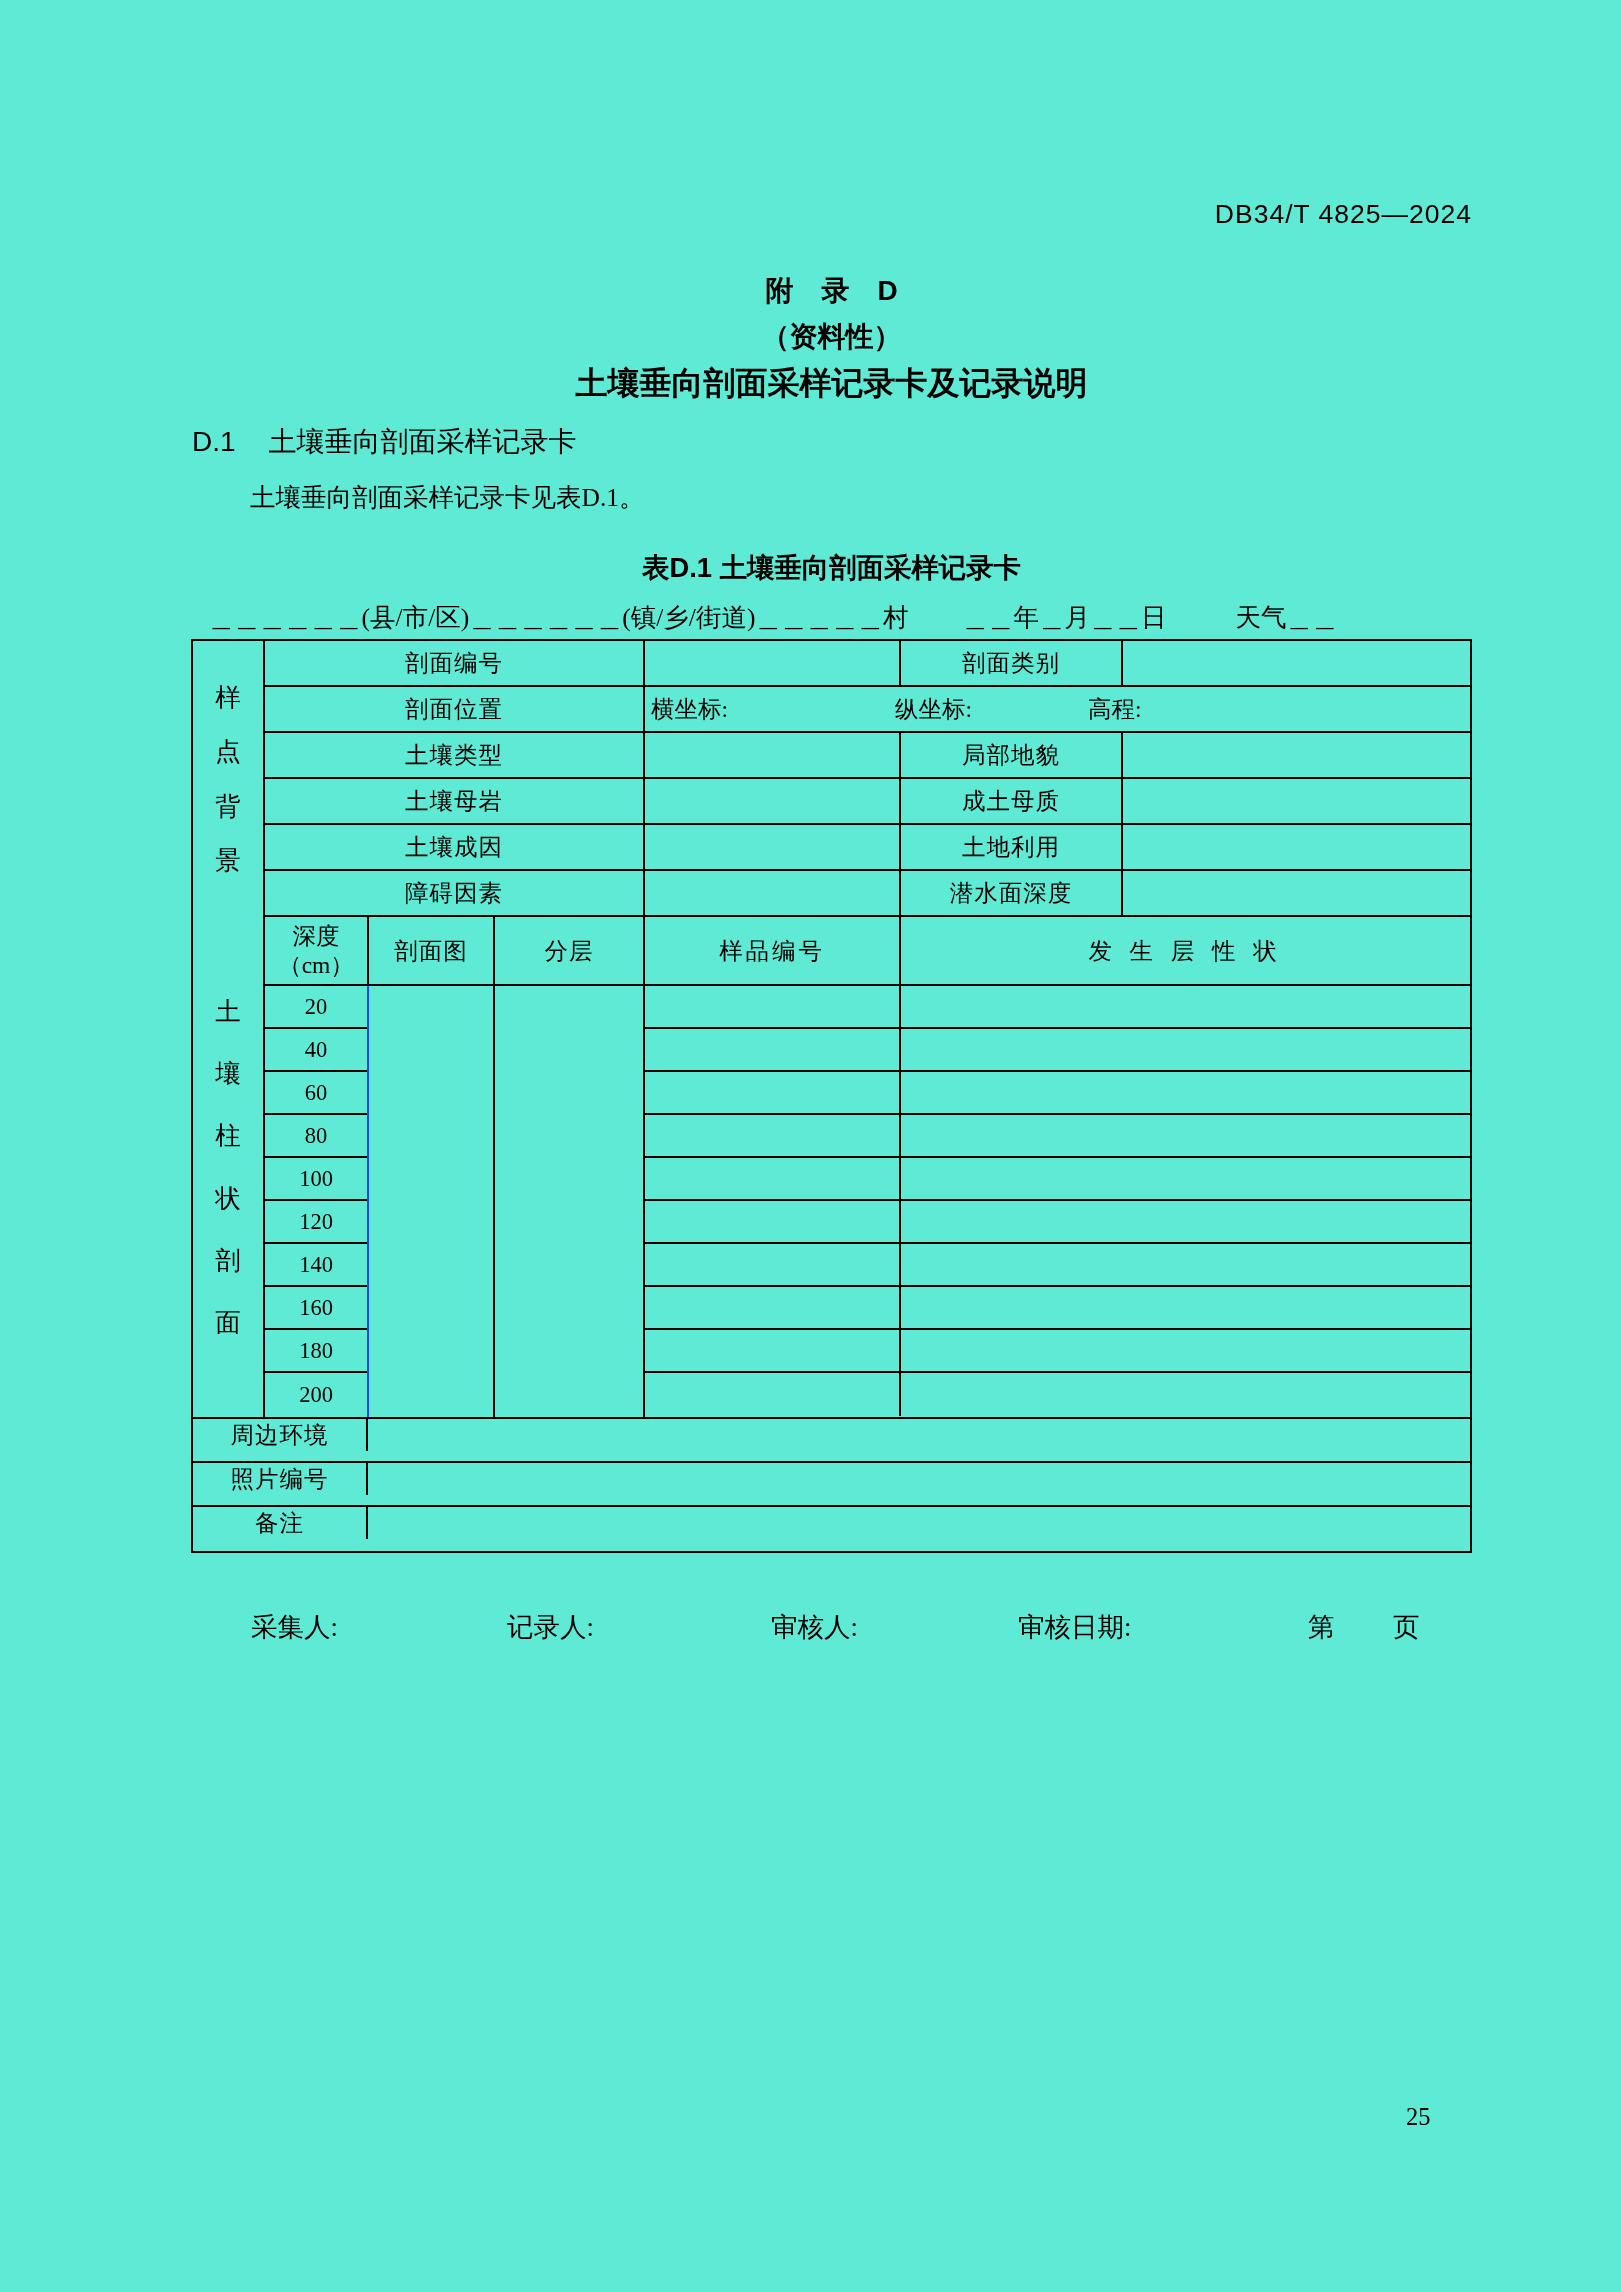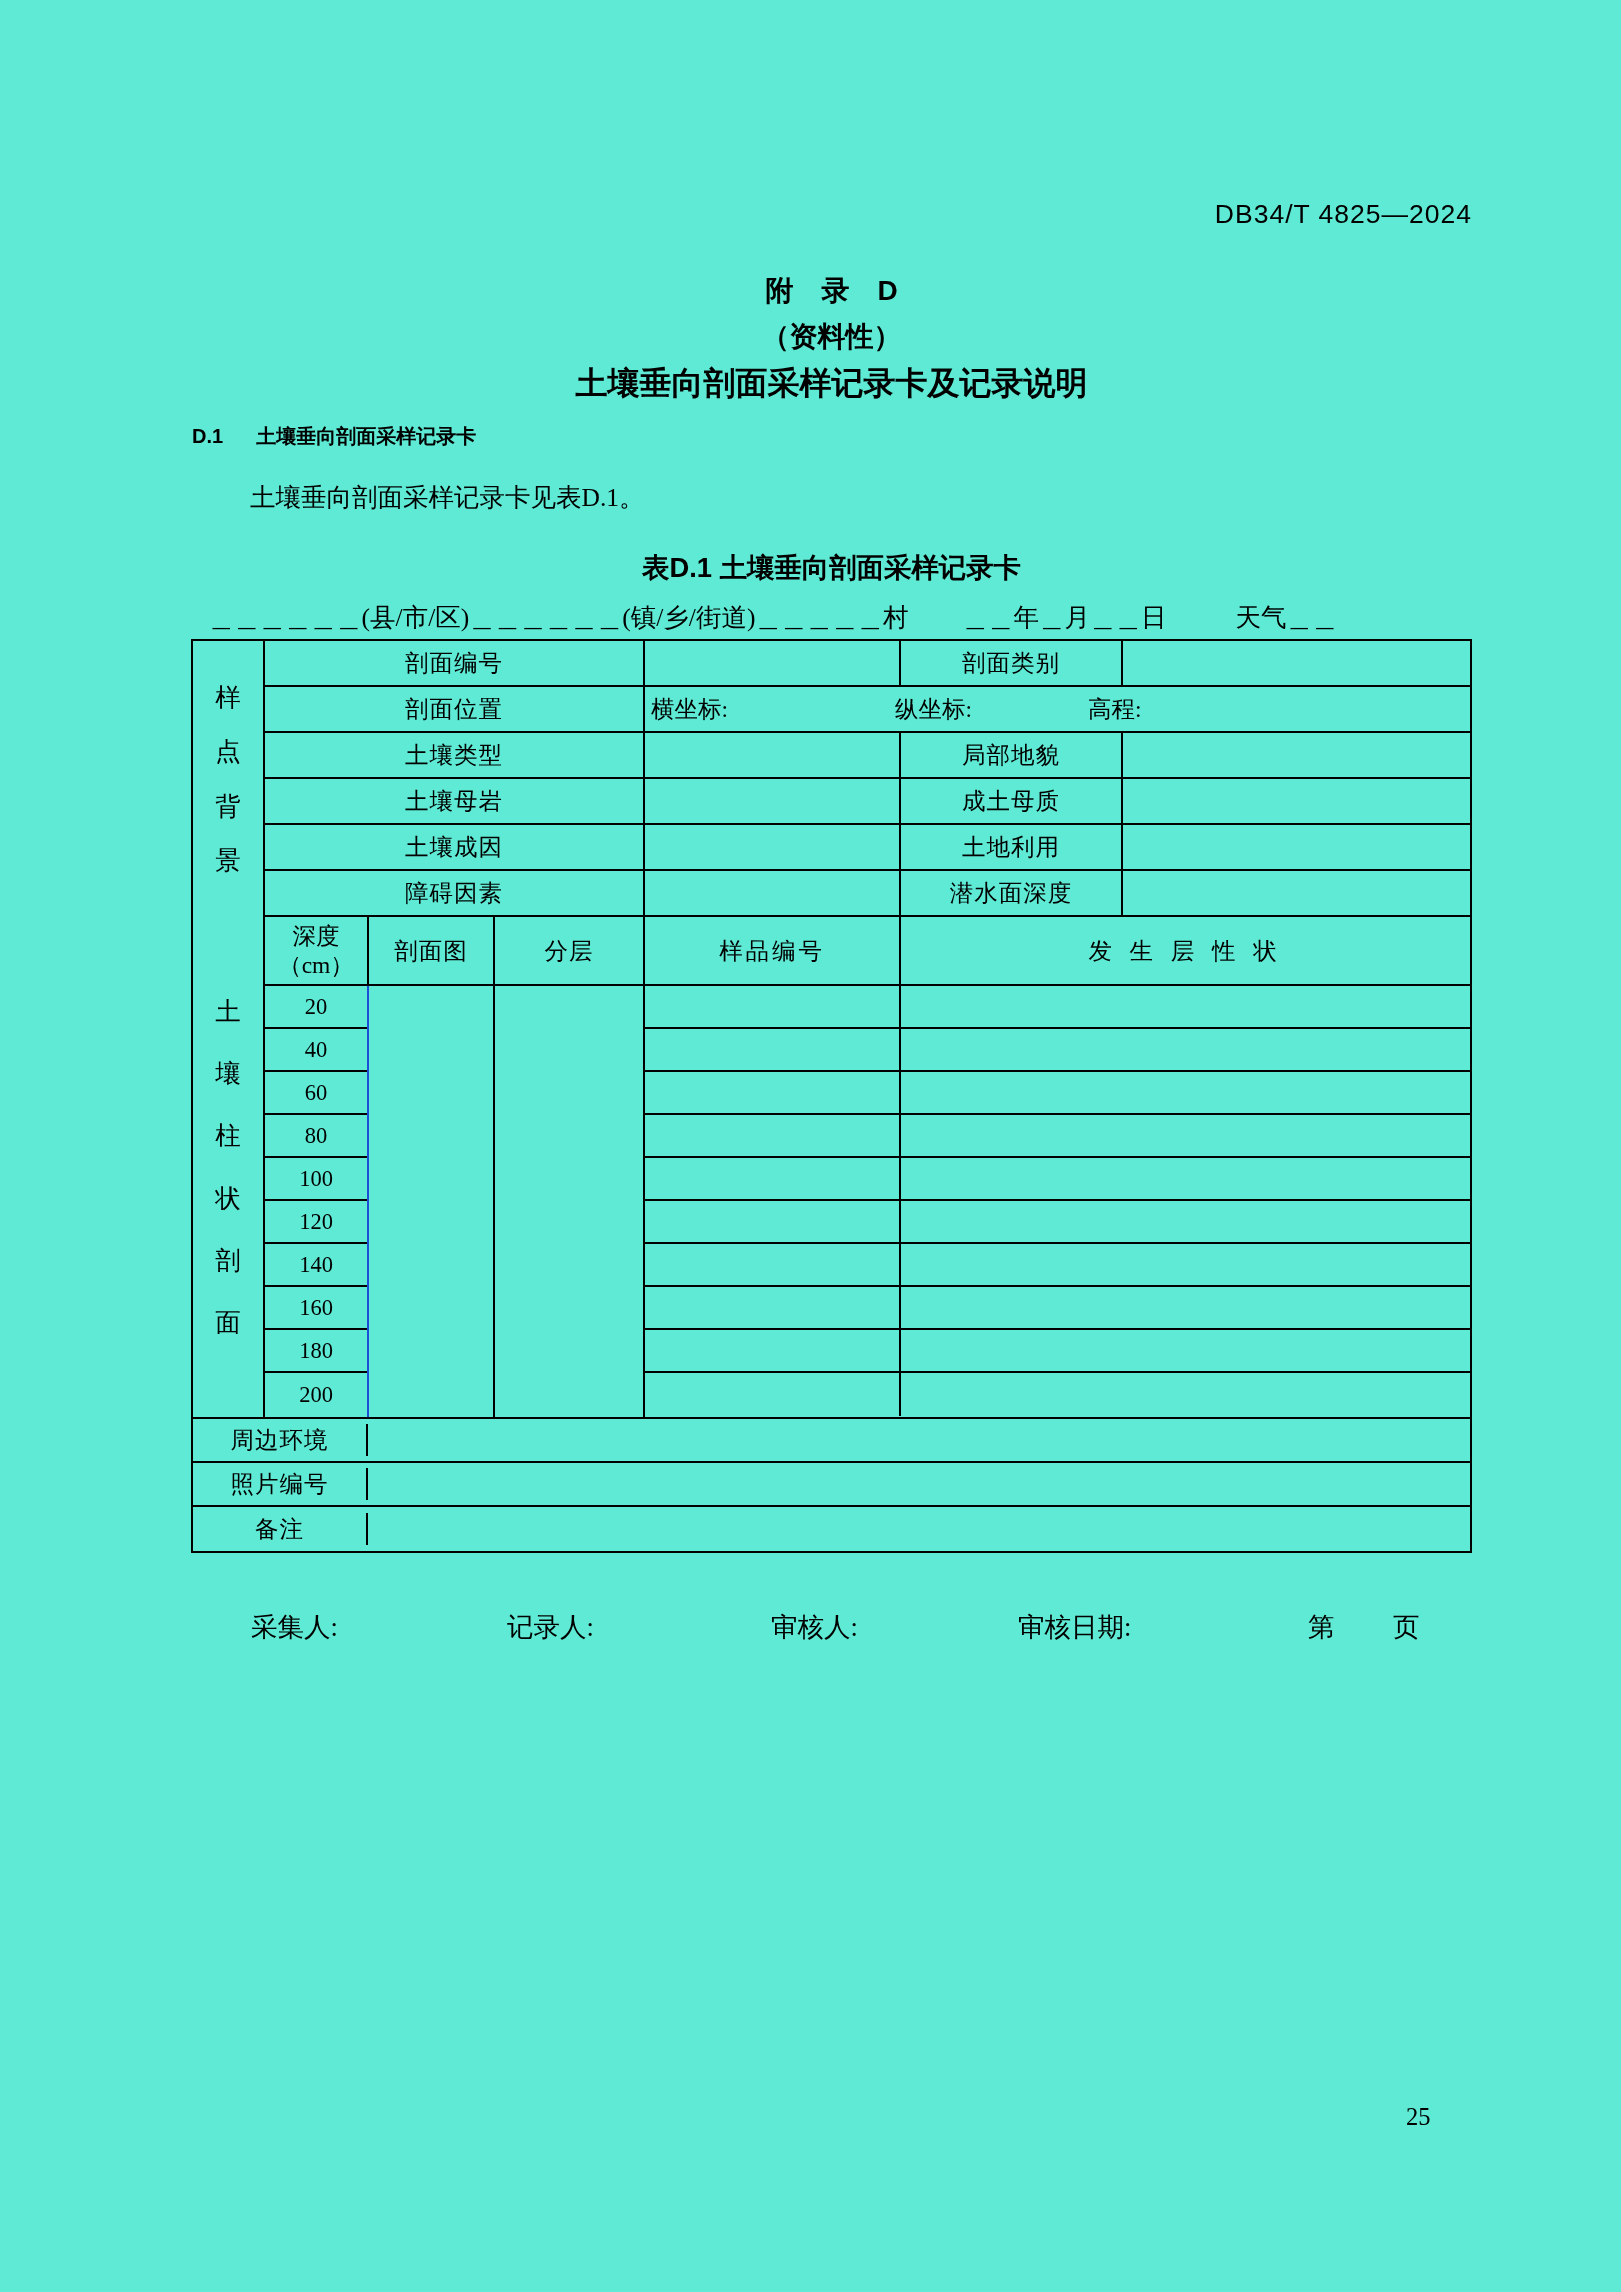--- a/index.html
+++ b/index.html
@@ -13,21 +13,21 @@
     position:absolute;top:199px;right:149px;
     font-family:"Liberation Sans","DejaVu Sans",sans-serif;
     font-size:26.5px;letter-spacing:1px;white-space:nowrap;
   }
   .t-center{position:absolute;left:191px;width:1281px;text-align:center;white-space:nowrap;}
   .t-appendix{top:272px;font-family:"Liberation Sans","DejaVu Sans",sans-serif;font-weight:bold;font-size:28px;}
   .t-informative{top:318px;font-family:"Liberation Sans","DejaVu Sans",sans-serif;font-weight:bold;font-size:28px;}
   .t-subject{top:362px;font-family:"Liberation Sans","DejaVu Sans",sans-serif;font-weight:bold;font-size:32px;}
   .sec-heading{
     position:absolute;left:192px;top:423px;white-space:nowrap;
-    font-family:"Liberation Sans","DejaVu Sans",sans-serif;font-weight:bold;font-size:20px;
+    font-family:"Liberation Sans","DejaVu Sans",sans-serif;font-weight:normal;font-size:28px;
   }
   .sec-heading .sec-num{margin-right:33px;}
   .paragraph{position:absolute;left:250px;top:480px;font-size:25.5px;white-space:nowrap;}
   .caption{
     position:absolute;left:191px;top:550px;width:1281px;text-align:center;
     font-family:"Liberation Sans","DejaVu Sans",sans-serif;font-weight:bold;font-size:27.4px;white-space:nowrap;
   }
   .loc-line{
     position:absolute;left:191px;top:600px;width:1281px;
     font-size:25.5px;padding-left:17.6px;white-space:nowrap;
@@ -72,21 +72,21 @@
   .d-cell:last-child{border-bottom:none;}
   .dg-fig{width:126px;border-right:2px solid #000;flex:0 0 auto;}
   .dg-layer{width:150px;border-right:2px solid #000;flex:0 0 auto;}
   .dg-right{flex:1;display:flex;flex-direction:column;}
   .r-row{display:flex;height:43px;border-bottom:2.9px solid #000;}
   .r-row:last-child{border-bottom:none;}
   .r-sample{width:256px;border-right:2px solid #000;flex:0 0 auto;}
   .r-horizon{flex:1;}
   .sec-depth{border-bottom:2.9px solid #000;}
 
-  .b-row{display:flex;height:44px;border-bottom:2.9px solid #000;align-items:center;font-family:Liberation Serif, serif;}
+  .b-row{display:flex;height:44px;border-bottom:2.9px solid #000;align-items:flex-start;font-family:Liberation Serif, serif;}
   .b-row:last-child{border-bottom:none;}
   .b-label{width:175px;border-right:2px solid #000;display:flex;align-items:center;justify-content:center;font-size:23.5px;letter-spacing:1px;flex:0 0 auto;}
   .b-value{flex:1;}
 
   .tfooter{position:absolute;left:191px;top:1609px;width:1281px;height:35px;font-size:26.5px;}
   .tfooter span{position:absolute;top:50%;transform:translateY(-50%);white-space:nowrap;}
   .f-collector{left:60px;}
   .f-recorder{left:316px;}
   .f-reviewer{left:580px;}
   .f-date{left:827px;}

